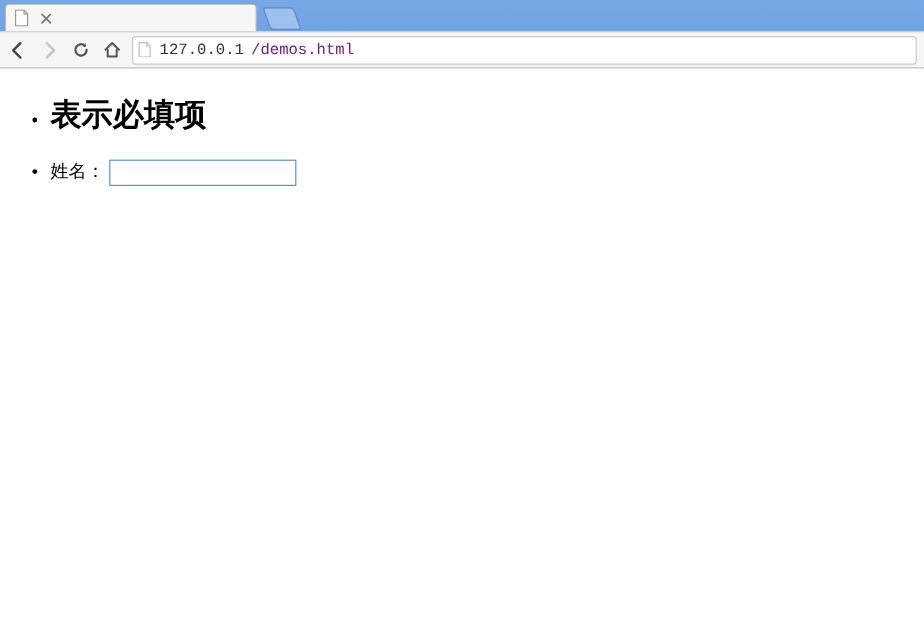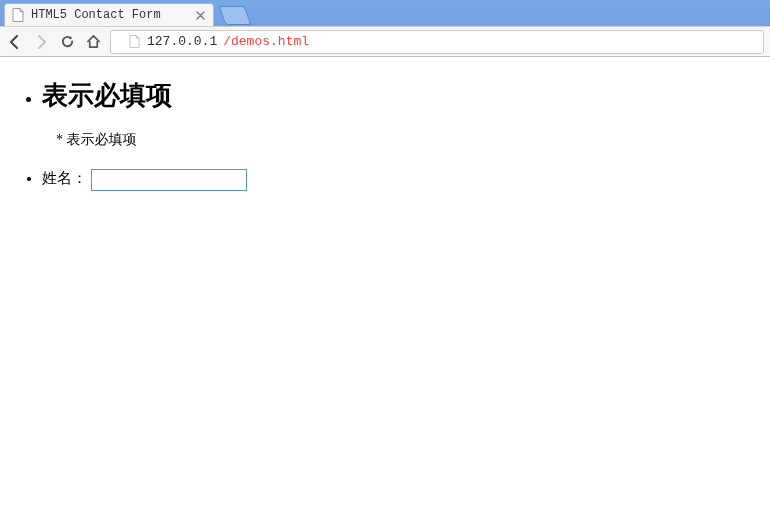--- a/index.html
+++ b/index.html
@@ -105,33 +105,33 @@
   }
   .tb-btn.disabled { color: #bdbdbd; cursor: default; }
   .omnibox {
     flex: 1;
     height: 22px;
     background: #fff;
     border: 1px solid #c9c9c9;
     border-radius: 3px;
     display: flex;
     align-items: center;
-    padding: 0 16px;
+    padding: 0 2px;
     font-family: "Courier New", monospace;
     font-size: 13px;
     color: #333;
     gap: 6px;
   }
   .omnibox .page-icon {
     width: 14px; height: 14px;
     display:flex;align-items:center;justify-content:center;
     color:#999;
   }
   .omnibox .url-host { color:#333; }
-  .omnibox .url-path { color:#ef4444; }
+  .omnibox .url-path { color:#701a75; }
 
   
   .page {
     padding: 8px 14px;
   }
   .page ul {
     margin: 0;
     padding: 0 0 0 28px;
   }
   .page ul > li {
@@ -172,21 +172,20 @@
 
 <div class="chrome-top">
   <div class="tab-strip">
     <div class="tab">
       <span class="favicon">
         <svg width="12" height="14" viewBox="0 0 12 14">
           <path d="M1 0.5 H8 L11 3.5 V13.5 H1 Z" fill="#fff" stroke="#999" stroke-width="1"></path>
           <path d="M8 0.5 V3.5 H11" fill="none" stroke="#999" stroke-width="1"></path>
         </svg>
       </span>
-      <span class="title">HTML5 Contact Form</span>
       <span class="close">
         <svg width="9" height="9" viewBox="0 0 9 9">
           <path d="M1 1 L8 8 M8 1 L1 8" stroke="#777" stroke-width="1.4" stroke-linecap="round"></path>
         </svg>
       </span>
     </div>
     <div class="new-tab"></div>
   </div>
 
   <div class="toolbar">
@@ -222,23 +221,19 @@
       <span class="url-host">127.0.0.1</span>
         <span class="url-path">/demos.html</span>
     </div>
   </div>
 </div>
 
 <div class="page">
   <ul>
     <li>
       <h1>表示必填项</h1>
-      <div class="required-note">
-        <span>*</span>
-        <span>表示必填项</span>
-      </div>
     </li>
     <li class="field-row">
       <span>姓名：</span>
       <input type="text" value="" style="">
     </li>
   </ul>
 </div>
 
 </body></html>

